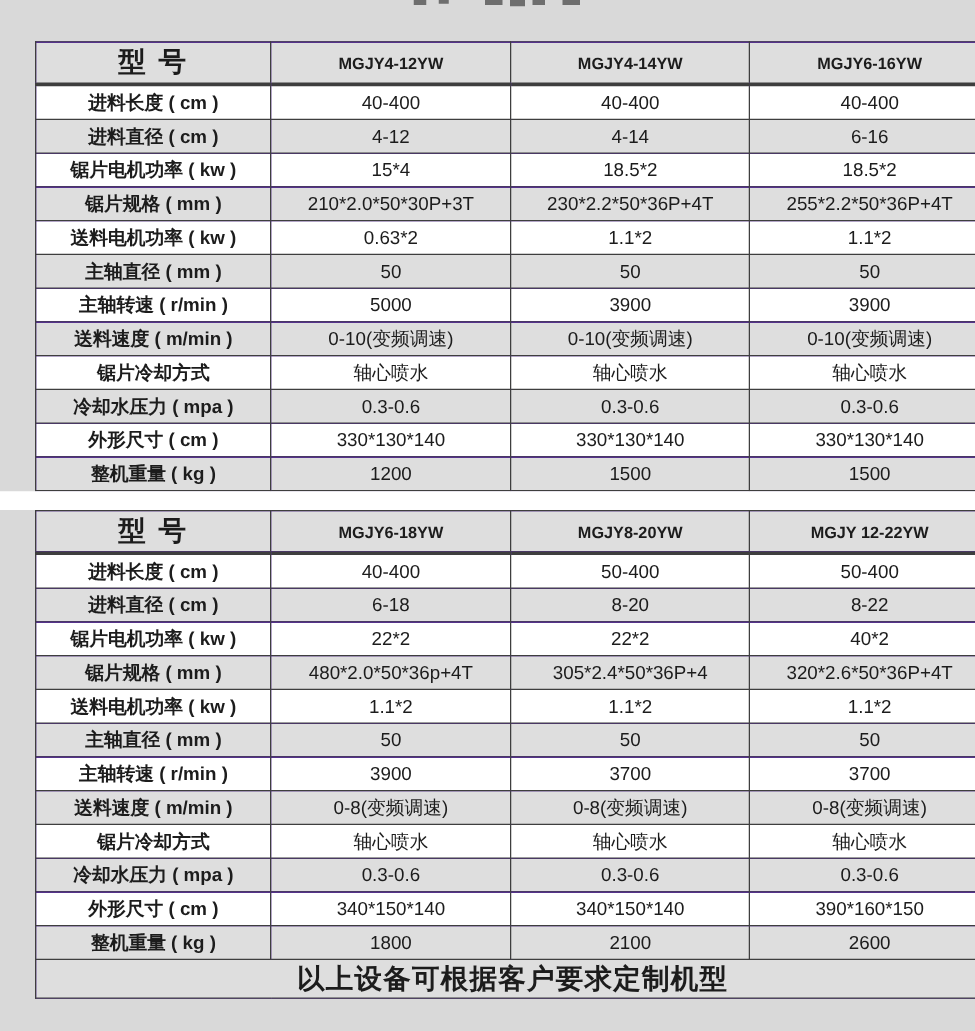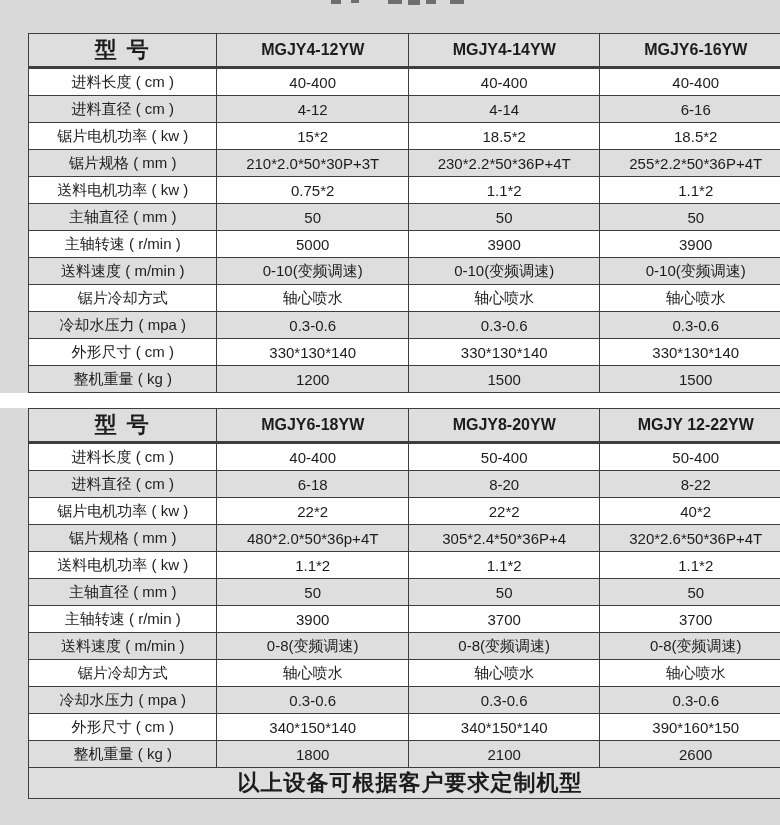--- a/index.html
+++ b/index.html
@@ -41,34 +41,34 @@
     border: 1.5px solid #3e3e3e;
     text-align: center;
     vertical-align: middle;
     padding: 0 2px;
     overflow: hidden;
     white-space: nowrap;
   }
   table.spec-table thead th {
     background: #dedede;
     height: 32px;
-    font-size: 16px;
+    font-size: 13px;
     font-weight: 700;
     border-bottom: 3px solid #3e3e3e;
   }
   table.spec-table thead th.model-header {
     font-size: 22px;
     letter-spacing: 2px;
   }
   table.spec-table tbody td {
     height: 26px;
     font-size: 15px;
   }
   table.spec-table tbody td.spec-label {
-    font-weight: 400;
+    font-weight: 700;
   }
   table.spec-table tbody tr:nth-child(odd) td  { background: #ffffff; }
   table.spec-table tbody tr:nth-child(even) td { background: #dedede; }
   table.spec-table tfoot td {
     background: #dedede;
     height: 30px;
     font-size: 22px;
     font-weight: 700;
     letter-spacing: 1px;
   }
@@ -114,33 +114,33 @@
         <td>40-400</td>
       </tr>
       <tr>
         <td class="spec-label">进料直径 ( cm )</td>
         <td>4-12</td>
         <td>4-14</td>
         <td>6-16</td>
       </tr>
       <tr>
         <td class="spec-label">锯片电机功率 ( kw )</td>
-        <td>15*2</td>
+        <td>15*4</td>
         <td>18.5*2</td>
         <td>18.5*2</td>
       </tr>
       <tr>
         <td class="spec-label">锯片规格 ( mm )</td>
         <td>210*2.0*50*30P+3T</td>
         <td>230*2.2*50*36P+4T</td>
         <td>255*2.2*50*36P+4T</td>
       </tr>
       <tr>
         <td class="spec-label">送料电机功率 ( kw )</td>
-        <td>0.75*2</td>
+        <td>0.63*2</td>
         <td>1.1*2</td>
         <td>1.1*2</td>
       </tr>
       <tr>
         <td class="spec-label">主轴直径 ( mm )</td>
         <td>50</td>
         <td>50</td>
         <td>50</td>
       </tr>
       <tr>

